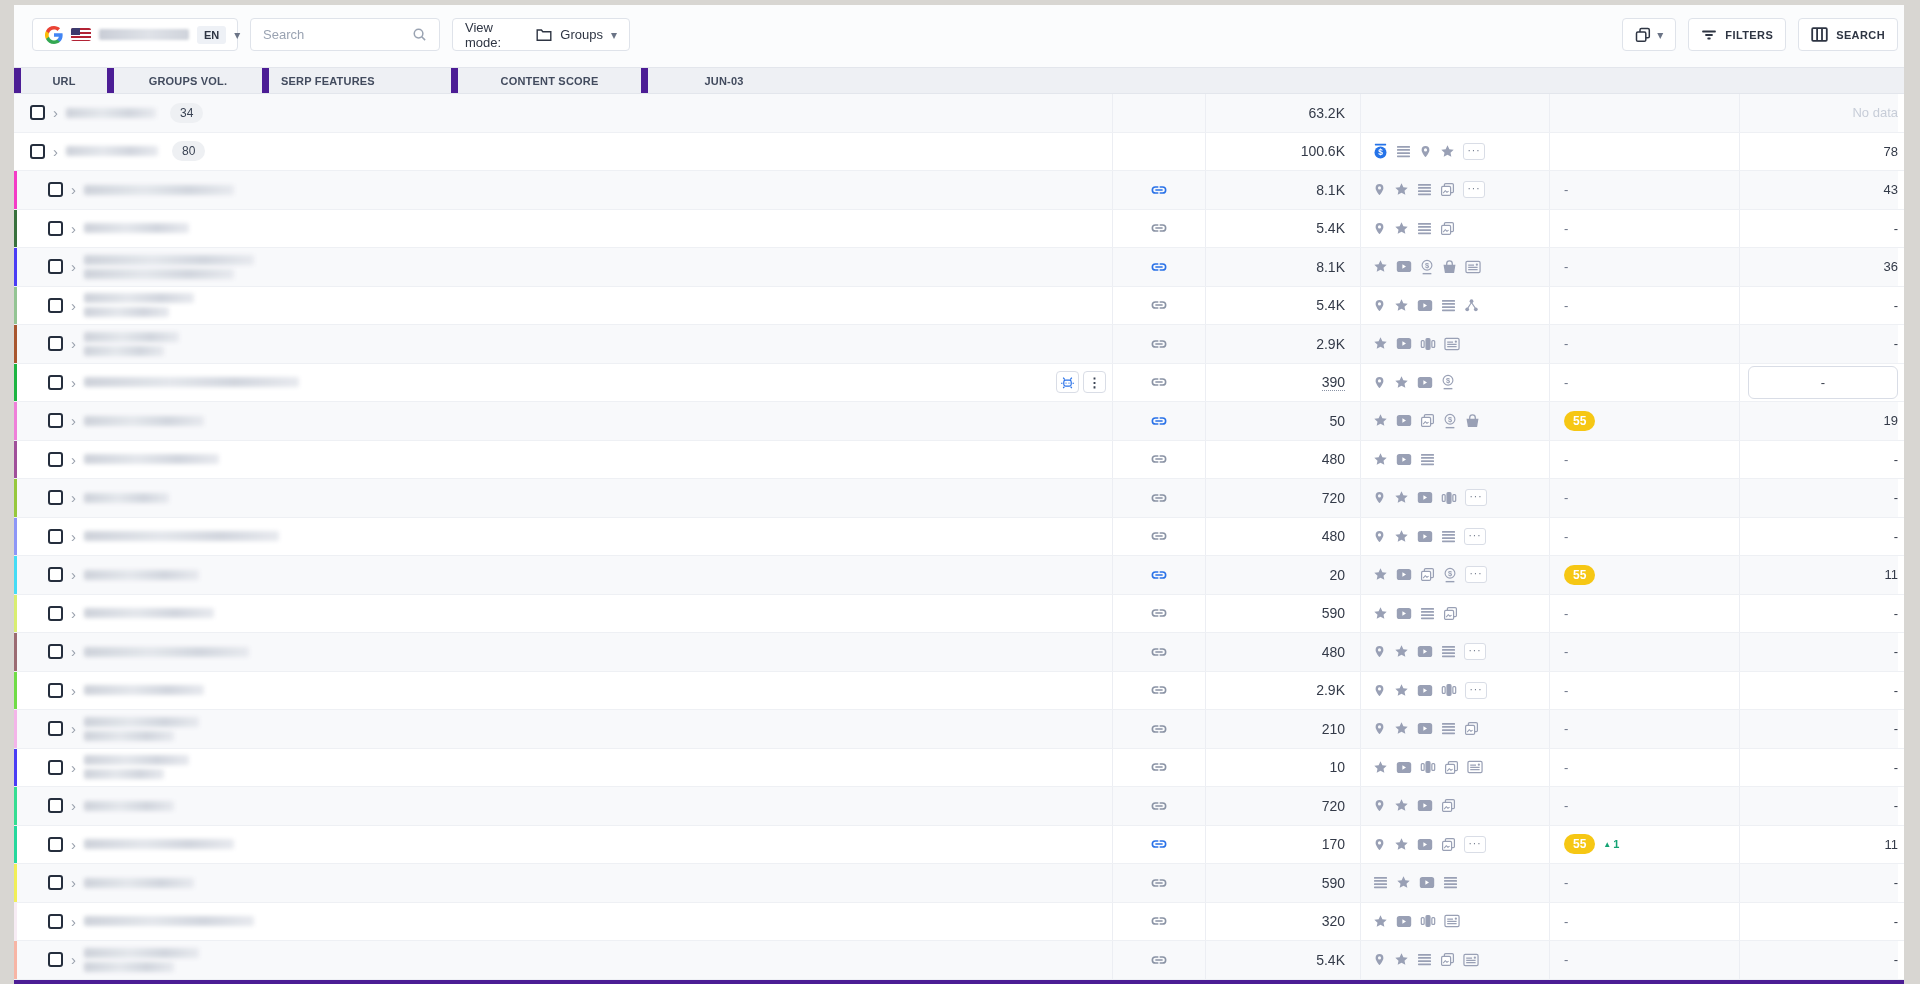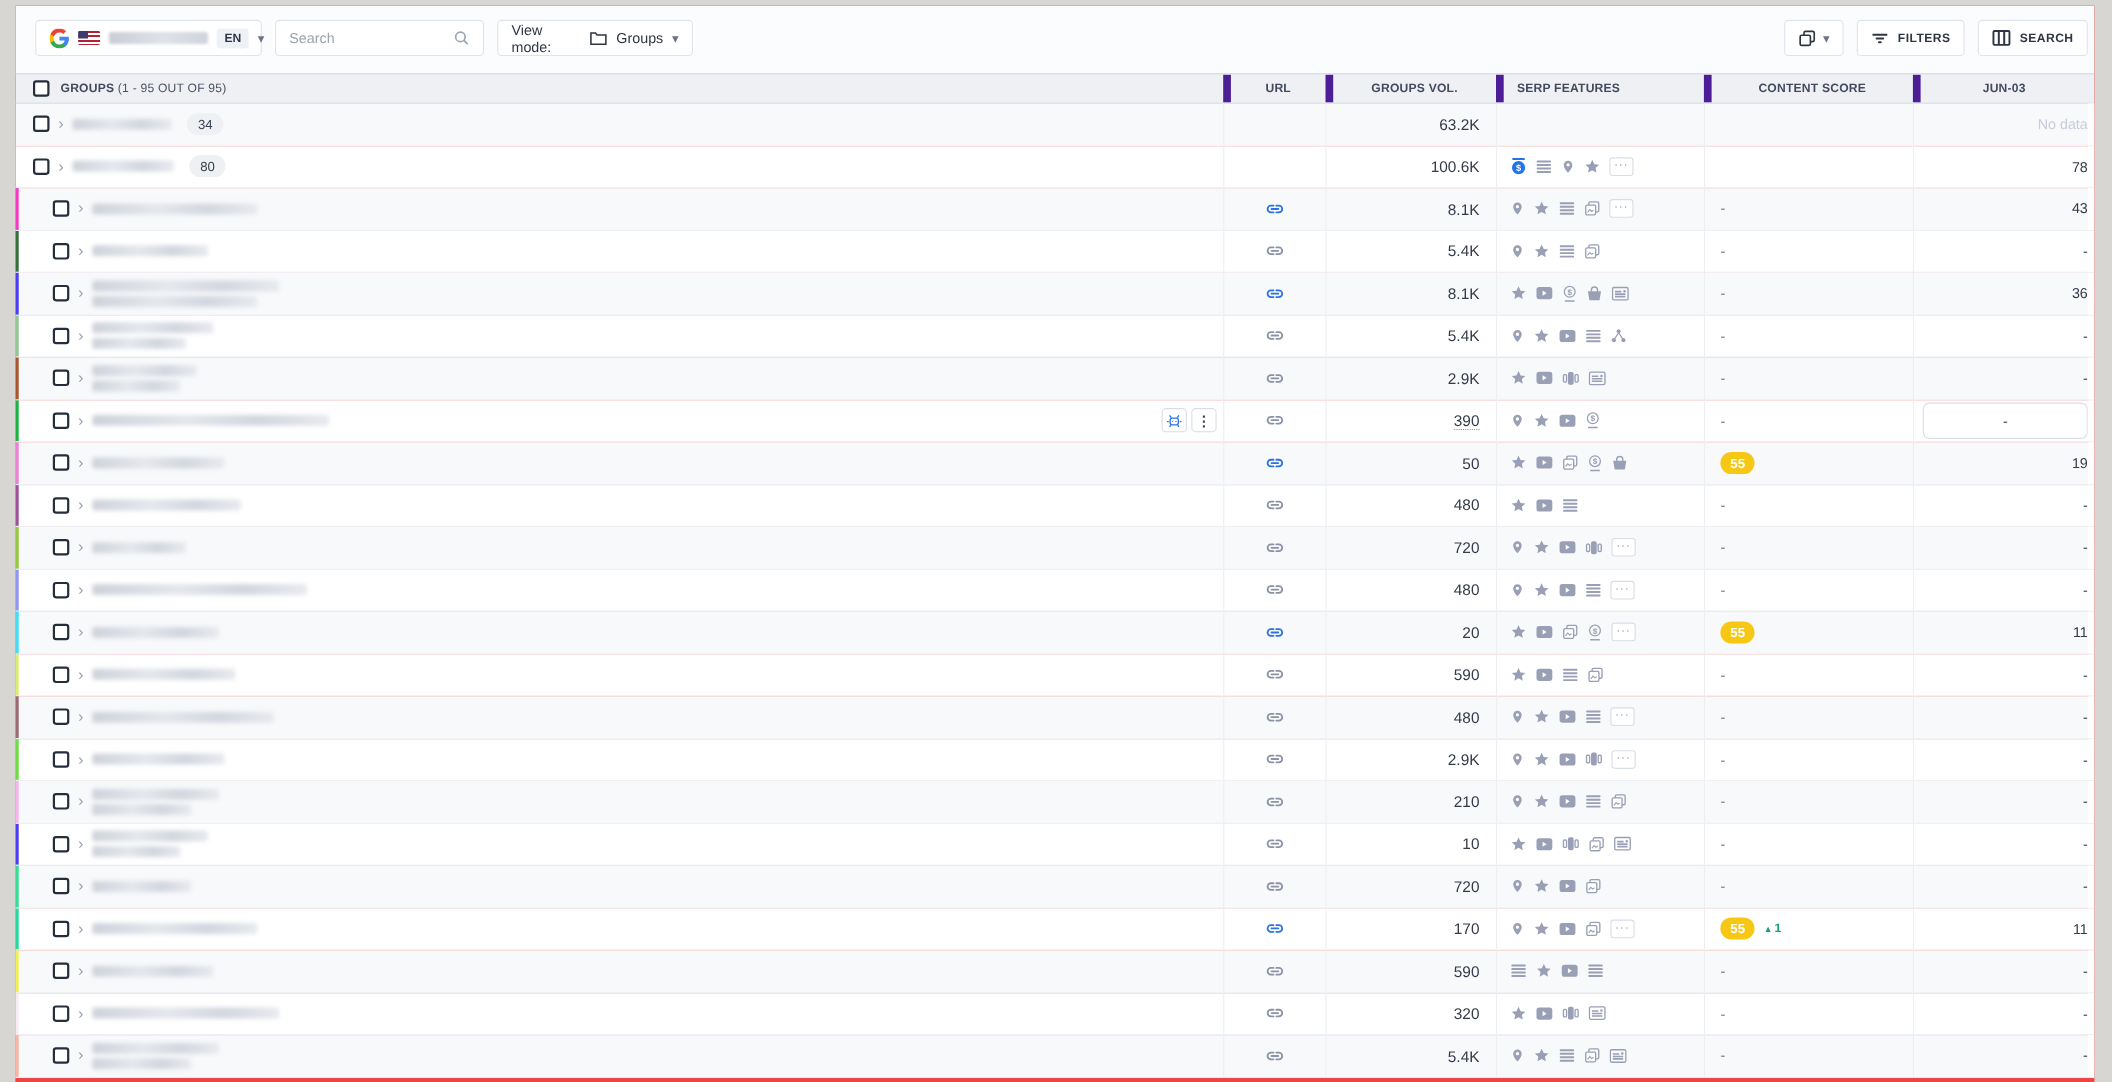--- a/index.html
+++ b/index.html
@@ -1,19 +1,19 @@
 <!DOCTYPE html>
 <html><head>
 <meta charset="utf-8">
 <style>
   * { margin:0; padding:0; box-sizing:border-box; }
   html,body { width:1920px; height:984px; overflow:hidden;
     font-family:"Liberation Sans", sans-serif; background:#d8d6d2; }
   .app { position:absolute; left:14px; top:5px; width:1890px; height:979px;
-    background:#ef4444; overflow:hidden; }
+    background:#4c1d95; overflow:hidden; }
 
   
   .toolbar { height:62px; background:#fbfcfd; display:flex; align-items:flex-start;
     justify-content:space-between; padding:13px 6px 0 18px; }
   .tb-left { display:flex; gap:12px; }
   .tb-right { display:flex; gap:12px; }
   .ctl { height:33px; background:#fff; border:1px solid #dfe3ea; border-radius:4px;
     display:flex; align-items:center; padding:0 12px; gap:8px; font-size:13px; color:#2e3543; }
   .engine-sel { width:206px; }
   .flag { width:20px; height:13px; border-radius:2px; overflow:hidden; position:relative;
@@ -154,27 +154,20 @@
             <rect x="1.2" y="1.2" width="14.6" height="12.6" rx="1"></rect>
             <path d="M6.1 1.2v12.6M11 1.2v12.6"></path>
           </svg>
         </span>
         <span class="btn">SEARCH</span>
       </div>
     </div>
   </div>
 
   <div class="thead">
-    <div class="hc c-kw">
-      <span class="cb"></span>
-      <span>
-        <span>GROUPS</span>
-        <span class="range">(1 - 95 OUT OF 95)</span>
-      </span>
-    </div>
     <div class="hc c-url">URL</div>
     <div class="hc c-vol">GROUPS VOL.</div>
     <div class="hc c-serp">SERP FEATURES</div>
     <div class="hc c-score">CONTENT SCORE</div>
     <div class="hc c-jun">JUN-03</div>
     <div class="hc c-bar"></div>
   </div>
   <div class="tbody" id="rows">
       <div class="tr odd grp">
         <div class="td c-kw">

